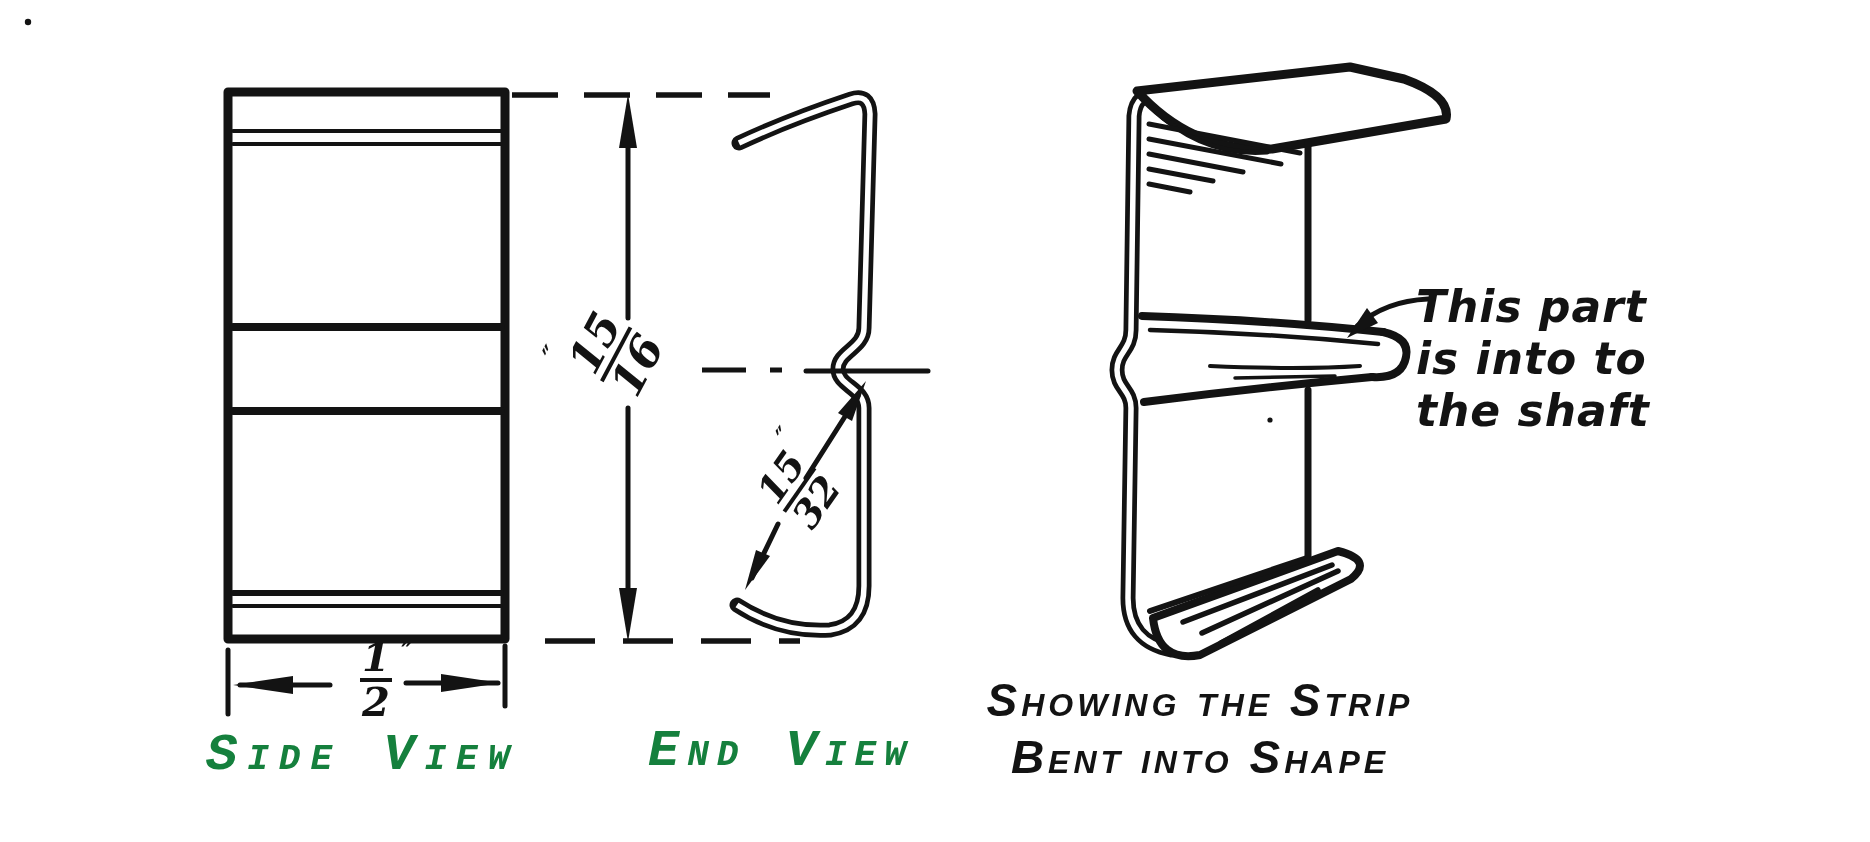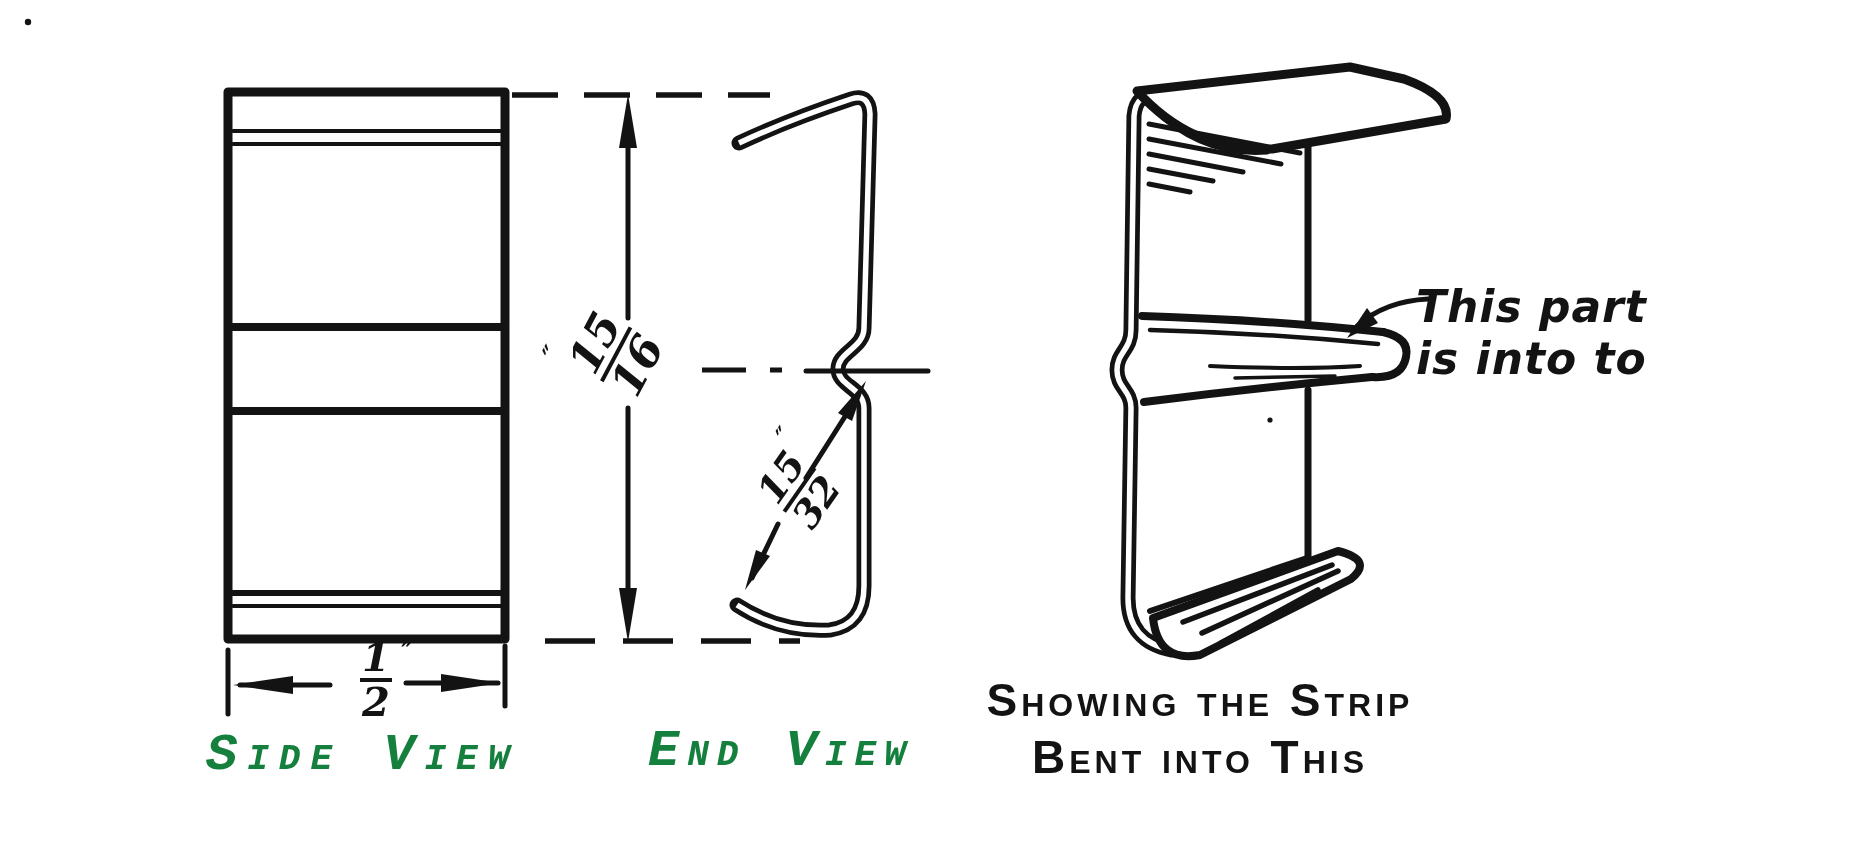--- a/index.html
+++ b/index.html
@@ -13,21 +13,21 @@
   .viewlabel{
     position:absolute;white-space:nowrap;color:#15803d;
     font-family:Liberation Mono, monospace;font-style:italic;font-weight:bold;
     font-variant:small-caps;
   }
   .side-label{left:206px;top:726px;font-size:52px;letter-spacing:10px;}
   .end-label{left:648px;top:722px;font-size:52px;letter-spacing:8px;}
 
   .caption{
     position:absolute;left:950px;top:672px;width:500px;text-align:center;
-    font-family:"Liberation Sans",sans-serif;font-weight:bold;
+    font-family:"Liberation Sans",sans-serif;font-style:italic;font-weight:bold;
     font-variant:small-caps;font-size:46px;line-height:57px;letter-spacing:4px;color:#131313;
   }
 
   .annotation{
     position:absolute;left:1392px;top:281px;white-space:nowrap;color:#131313;
     font-family:"DejaVu Sans",sans-serif;font-style:italic;font-weight:bold;
     font-size:44px;line-height:52px;letter-spacing:1px;margin-left:24px;
   }
 
   
@@ -165,21 +165,22 @@
       <span class="fbar"></span>
       <span class="den">2</span>
     </span>
   </div>
 
   <div class="viewlabel side-label">Side View</div>
   <div class="viewlabel end-label">End View</div>
 
   <div class="caption">
     <div>Showing the Strip</div>
-    <div>Bent into This</div>
+    <div>Bent into Shape</div>
   </div>
 
   <div class="annotation">
     <div>This part</div>
     <div>is into to</div>
+    <div>the shaft</div>
   </div>
 
 </div>
 
 </body></html>

